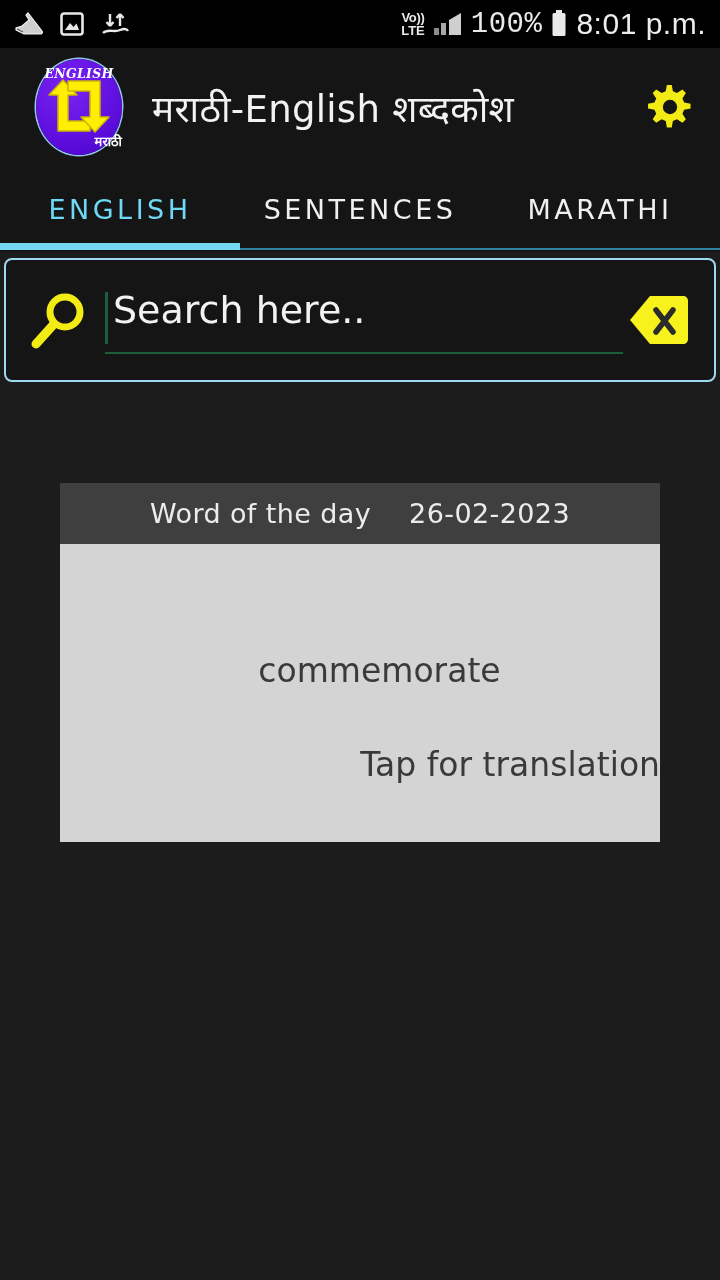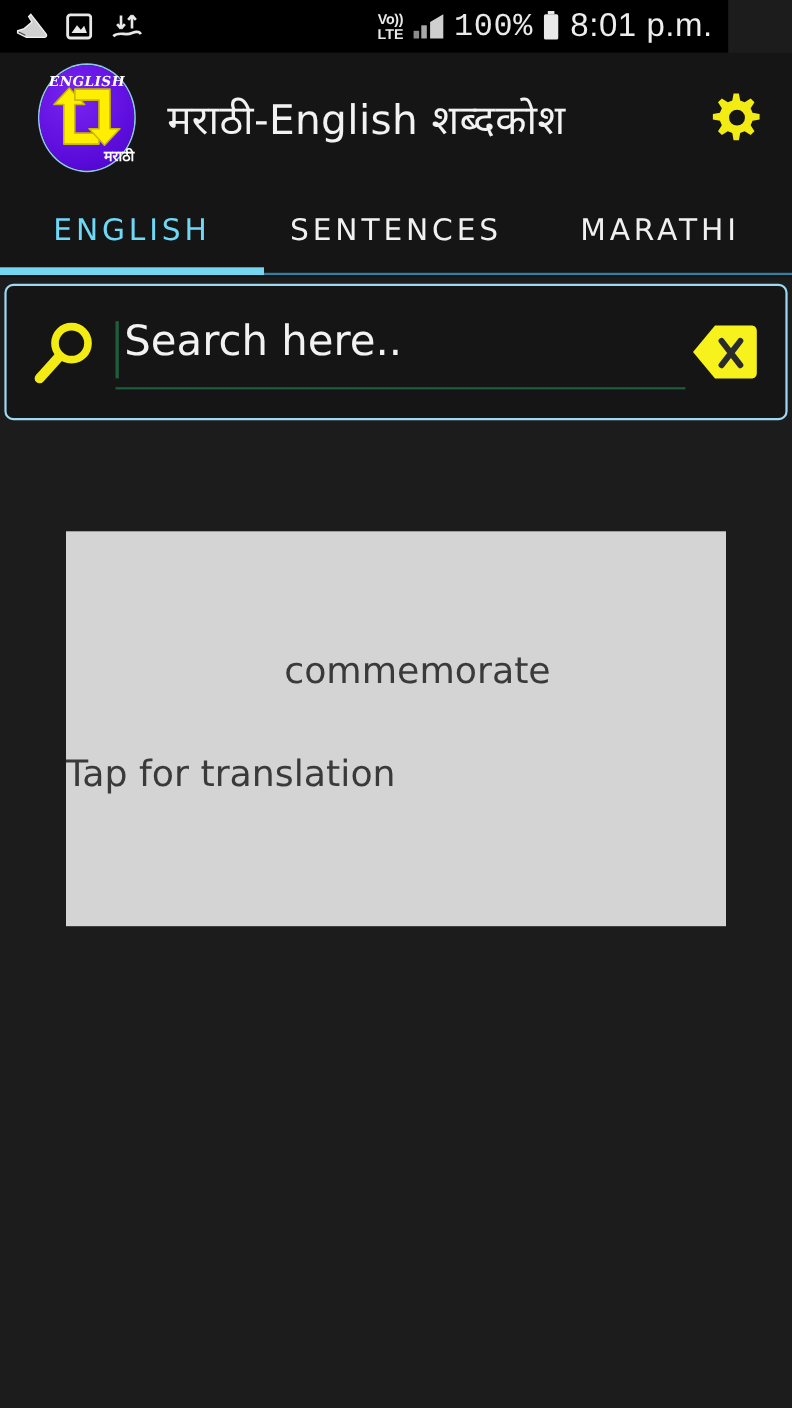--- a/index.html
+++ b/index.html
@@ -13,21 +13,21 @@
     height: 1280px;
     background: #1c1c1c;
     overflow: hidden;
     font-family: "DejaVu Sans", sans-serif;
   }
 
   
   #statusbar {
     position: absolute;
     top: 0; left: 0;
-    width: 662px;
+    width: 720px;
     height: 48px;
     background: #000000;
     display: flex;
     align-items: center;
     justify-content: space-between;
     padding: 16px 14px;
     box-sizing: border-box;
   }
   .sb-left { display: flex; align-items: center; gap: 16px; }
   .sb-right { display: flex; align-items: center; gap: 8px; }
@@ -249,21 +249,21 @@
     color: #3a3a3a;
     font-family: "DejaVu Sans", sans-serif;
     font-size: 33px;
     margin-left: 39px;
   }
   #wotd-hint {
     position: absolute;
     left: 0; right: 0;
     top: 220px;
     transform: translateY(-50%);
-    text-align: left;
+    text-align: right;
     color: #3a3a3a;
     font-family: "DejaVu Sans", sans-serif;
     font-size: 33px;
   }
 </style>
 </head>
 <body>
 
 <div id="screen">
 
@@ -340,19 +340,23 @@
       <div id="placeholder">Search here..</div>
       <div id="searchunderline"></div>
     </div>
     <svg id="clearbtn" viewBox="0 0 62 52">
       <path d="M22 2 L55 2 C58 2 60 4 60 7 L60 45 C60 48 58 50 55 50 L22 50 L2 26 Z" fill="#f7f11c"></path>
       <path d="M28 16 L45 38 M45 16 L28 38" stroke="#2b2b2b" stroke-width="5.5" stroke-linecap="round"></path>
     </svg>
   </div>
 
   <div id="wotd">
+    <div id="wotd-head">
+      <span>Word of the day</span>
+      <span>26-02-2023</span>
+    </div>
     <div id="wotd-body">
       <div id="wotd-word">commemorate</div>
       <div id="wotd-hint">Tap for translation</div>
     </div>
   </div>
 
 </div>
 
 </body></html>

